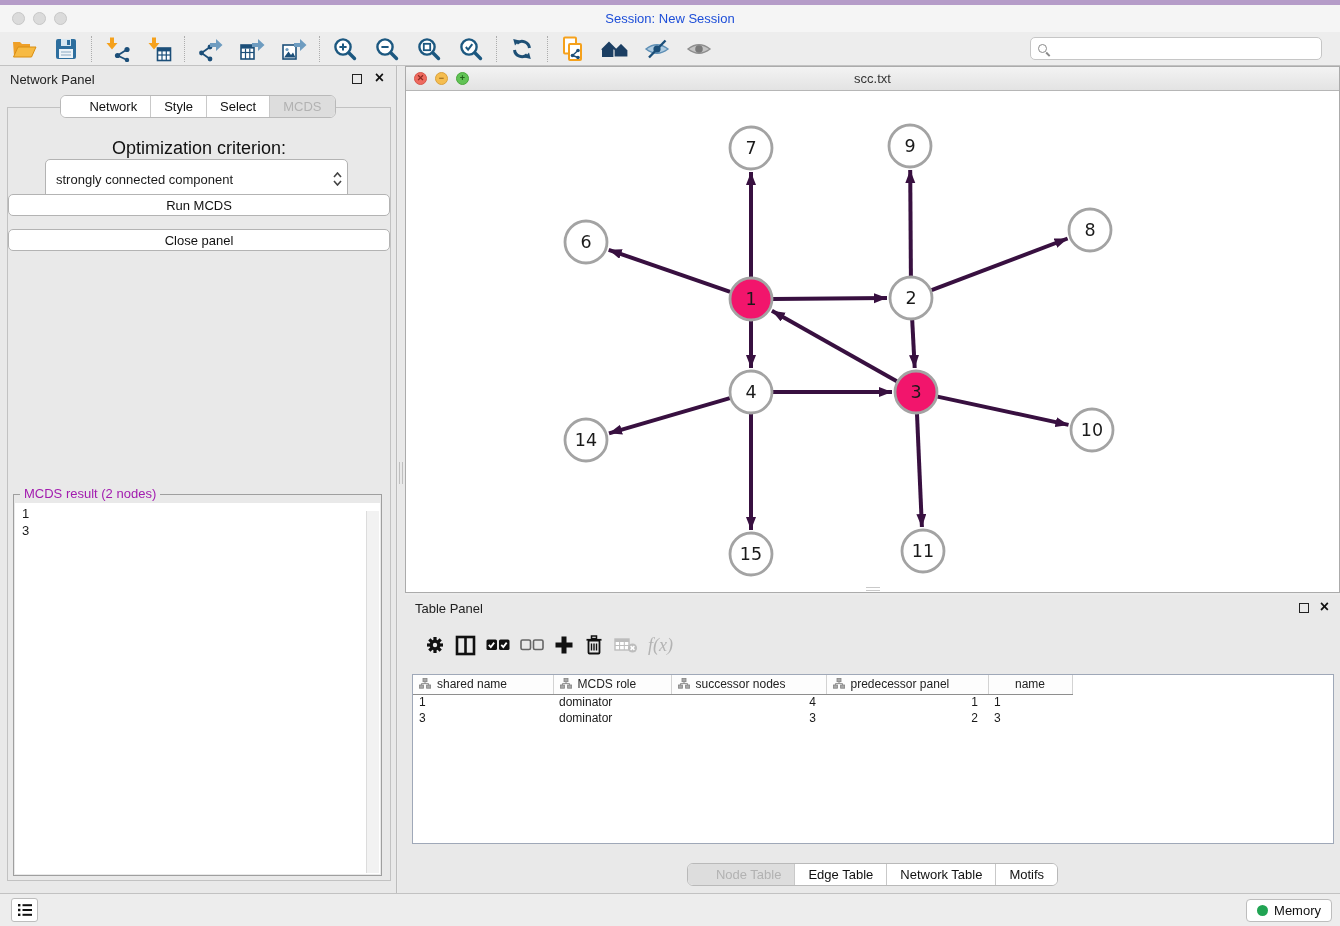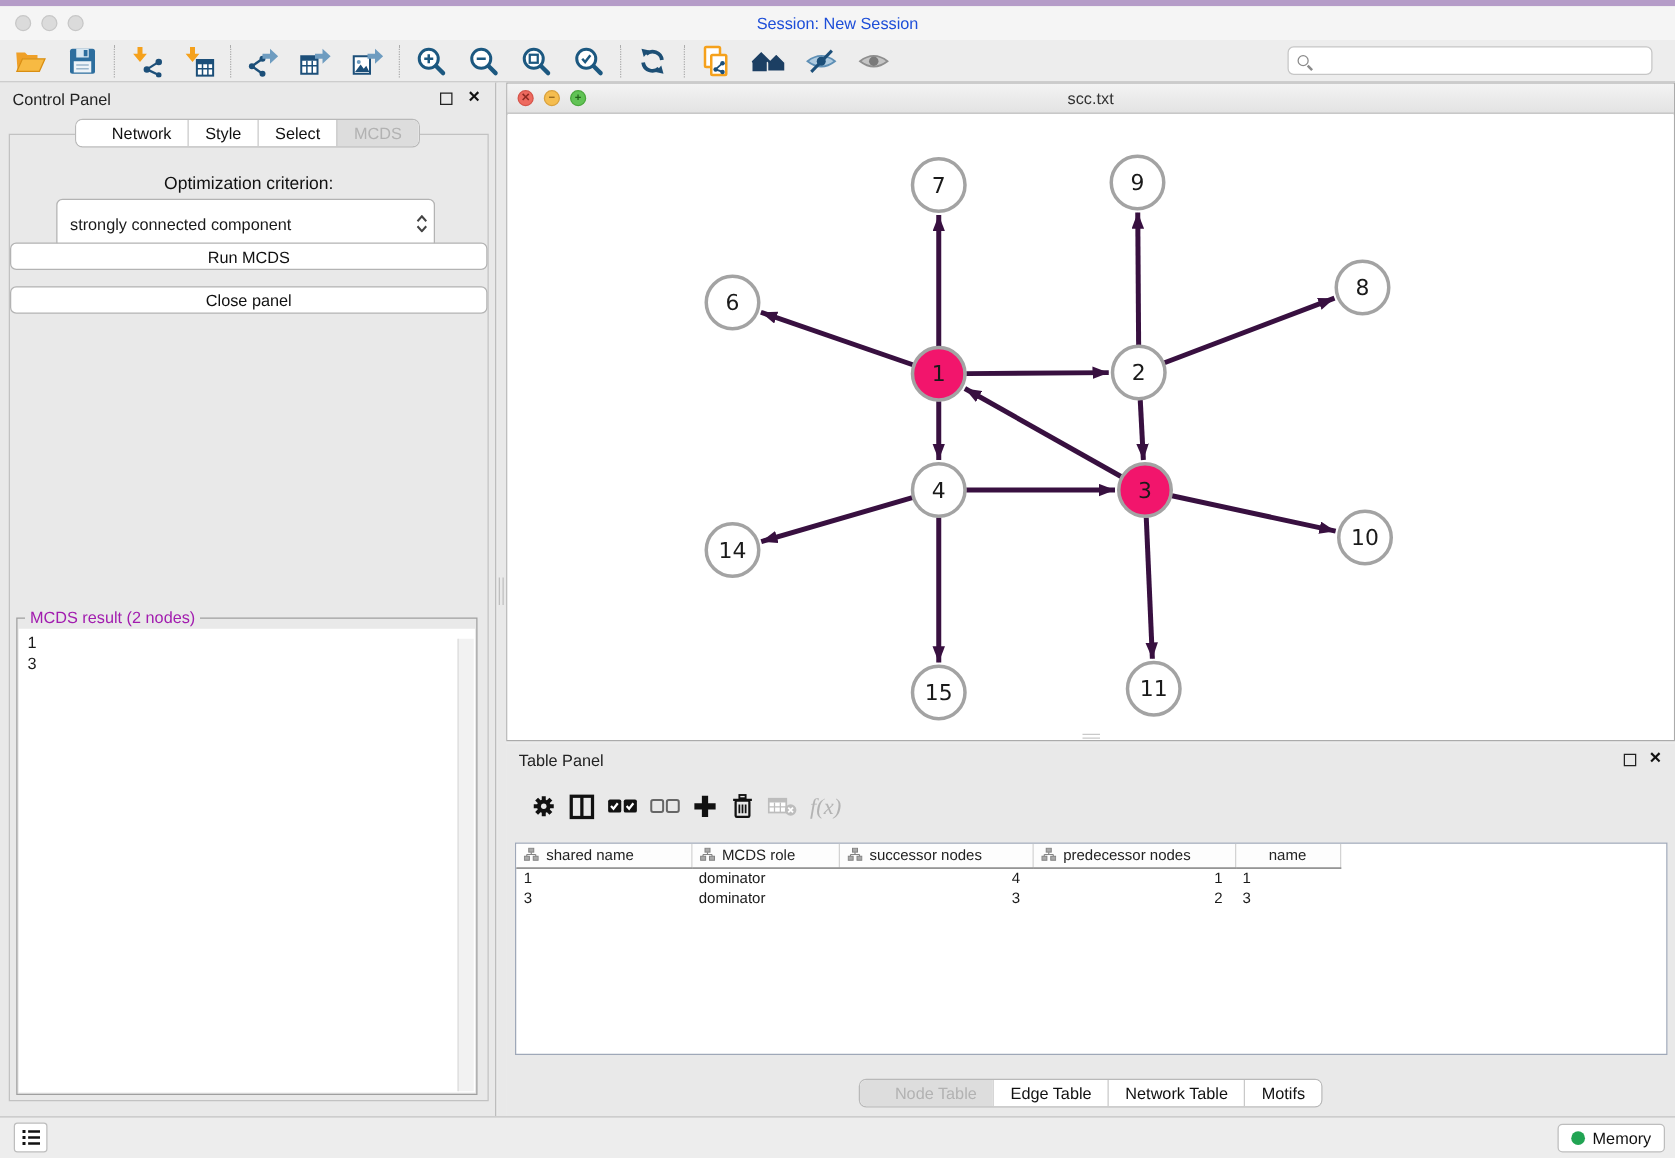--- a/index.html
+++ b/index.html
@@ -38,21 +38,21 @@
   #cp-float { right:34px; } #cp-close { right:12px; }
 
   .ctab-row { position:absolute; top:29px; left:0; right:0; display:flex; justify-content:center; z-index:2; }
   .tabgroup { display:flex; border:1px solid #B9B9B9; border-radius:6px; overflow:hidden; background:#fff; }
   .tab { padding:3px 13px; font-size:13px; background:#fff; color:#111; border-left:1px solid #C9C9C9; white-space:nowrap; }
   .tab:first-child { border-left:none;padding-left:28px; }
   .tab.active { background:#DDDDDD; color:#B2B2B2; }
 
   .cp-content { position:absolute; top:41px; left:7px; right:5px; bottom:12px;
                 border:1px solid #C2C2C2; background:#E9E9E9; }
-  .opt-label { position:absolute; top:30px; width:100%; text-align:center; font-size:14px; color:#111; }
+  .opt-label { position:absolute; top:30px; width:100%; text-align:center; font-size:18px; color:#111; }
   .dropdown { position:absolute; top:51px; left:37px; right:42px; height:40px; background:#fff;
               border:1px solid #B3B3B3; border-radius:5px; display:flex; align-items:center;
               padding:0 4px 0 10px; font-size:13px; }
   .dropdown .dd-text { flex:1; }
   .stepper { width:12px; height:18px; display:flex; flex-direction:column; justify-content:center; gap:2px; align-items:center; }
   .btn-row { position:absolute; top:86px; left:0; right:0; display:flex; justify-content:center; gap:13px;flex-direction:column; }
   .mac-btn { background:#fff; border:1px solid #B3B3B3; border-radius:5px; font-size:13px;
              font-family:"Liberation Sans",sans-serif; padding:2px 15px; height:22px; color:#111; }
 
   .result-box { position:absolute; top:386px; left:5px; right:8px; bottom:4px; border:1px solid #9F9F9F; }
@@ -280,21 +280,21 @@
       </button>
     </div>
     <div class="searchbox">
       <span class="mag"></span>
       <input placeholder="" style="">
     </div>
   </div>
 
   <div id="control-panel">
     <div class="panel-header">
-      <span class="panel-title">Control Panel</span>
+      <span class="panel-title">Network Panel</span>
       <span class="float-icon" id="cp-float"></span>
       <span class="close-icon" id="cp-close">×</span>
     </div>
     <div class="ctab-row">
       <div class="tabgroup" id="control-tabs">
           <div class="tab">Network</div>
           <div class="tab">Style</div>
           <div class="tab">Select</div>
           <div class="tab active">MCDS</div>
         </div>
@@ -514,21 +514,21 @@
                       <rect x="7.6" y="7" width="4" height="3.2" fill="#A9A9A9" stroke="#838383" stroke-width="0.8"></rect>
                     </svg></span><span>successor nodes</span></th>
                 <th style="width: 162px;"><span class="colicon"><svg width="12" height="11" viewBox="0 0 12 11">
                       <rect x="4" y="0.5" width="4" height="3.2" fill="#A9A9A9" stroke="#838383" stroke-width="0.8"></rect>
                       <line x1="6" y1="3.7" x2="6" y2="5.6" stroke="#838383" stroke-width="0.9"></line>
                       <line x1="2.4" y1="5.6" x2="9.6" y2="5.6" stroke="#838383" stroke-width="0.9"></line>
                       <line x1="2.4" y1="5.6" x2="2.4" y2="7" stroke="#838383" stroke-width="0.9"></line>
                       <line x1="9.6" y1="5.6" x2="9.6" y2="7" stroke="#838383" stroke-width="0.9"></line>
                       <rect x="0.5" y="7" width="4" height="3.2" fill="#A9A9A9" stroke="#838383" stroke-width="0.8"></rect>
                       <rect x="7.6" y="7" width="4" height="3.2" fill="#A9A9A9" stroke="#838383" stroke-width="0.8"></rect>
-                    </svg></span><span>predecessor nodes</span></th>
+                    </svg></span><span>predecessor panel</span></th>
                 <th class="center" style="width: 84px;"><span>name</span></th>
                 <th class="fillerth"></th>
               </tr>
             </thead>
           <tbody id="tbody">
               <tr>
                 <td style="text-align: left;">1</td>
                 <td style="text-align: left;">dominator</td>
                 <td style="text-align: right;">4</td>
                 <td style="text-align: right;">1</td>

